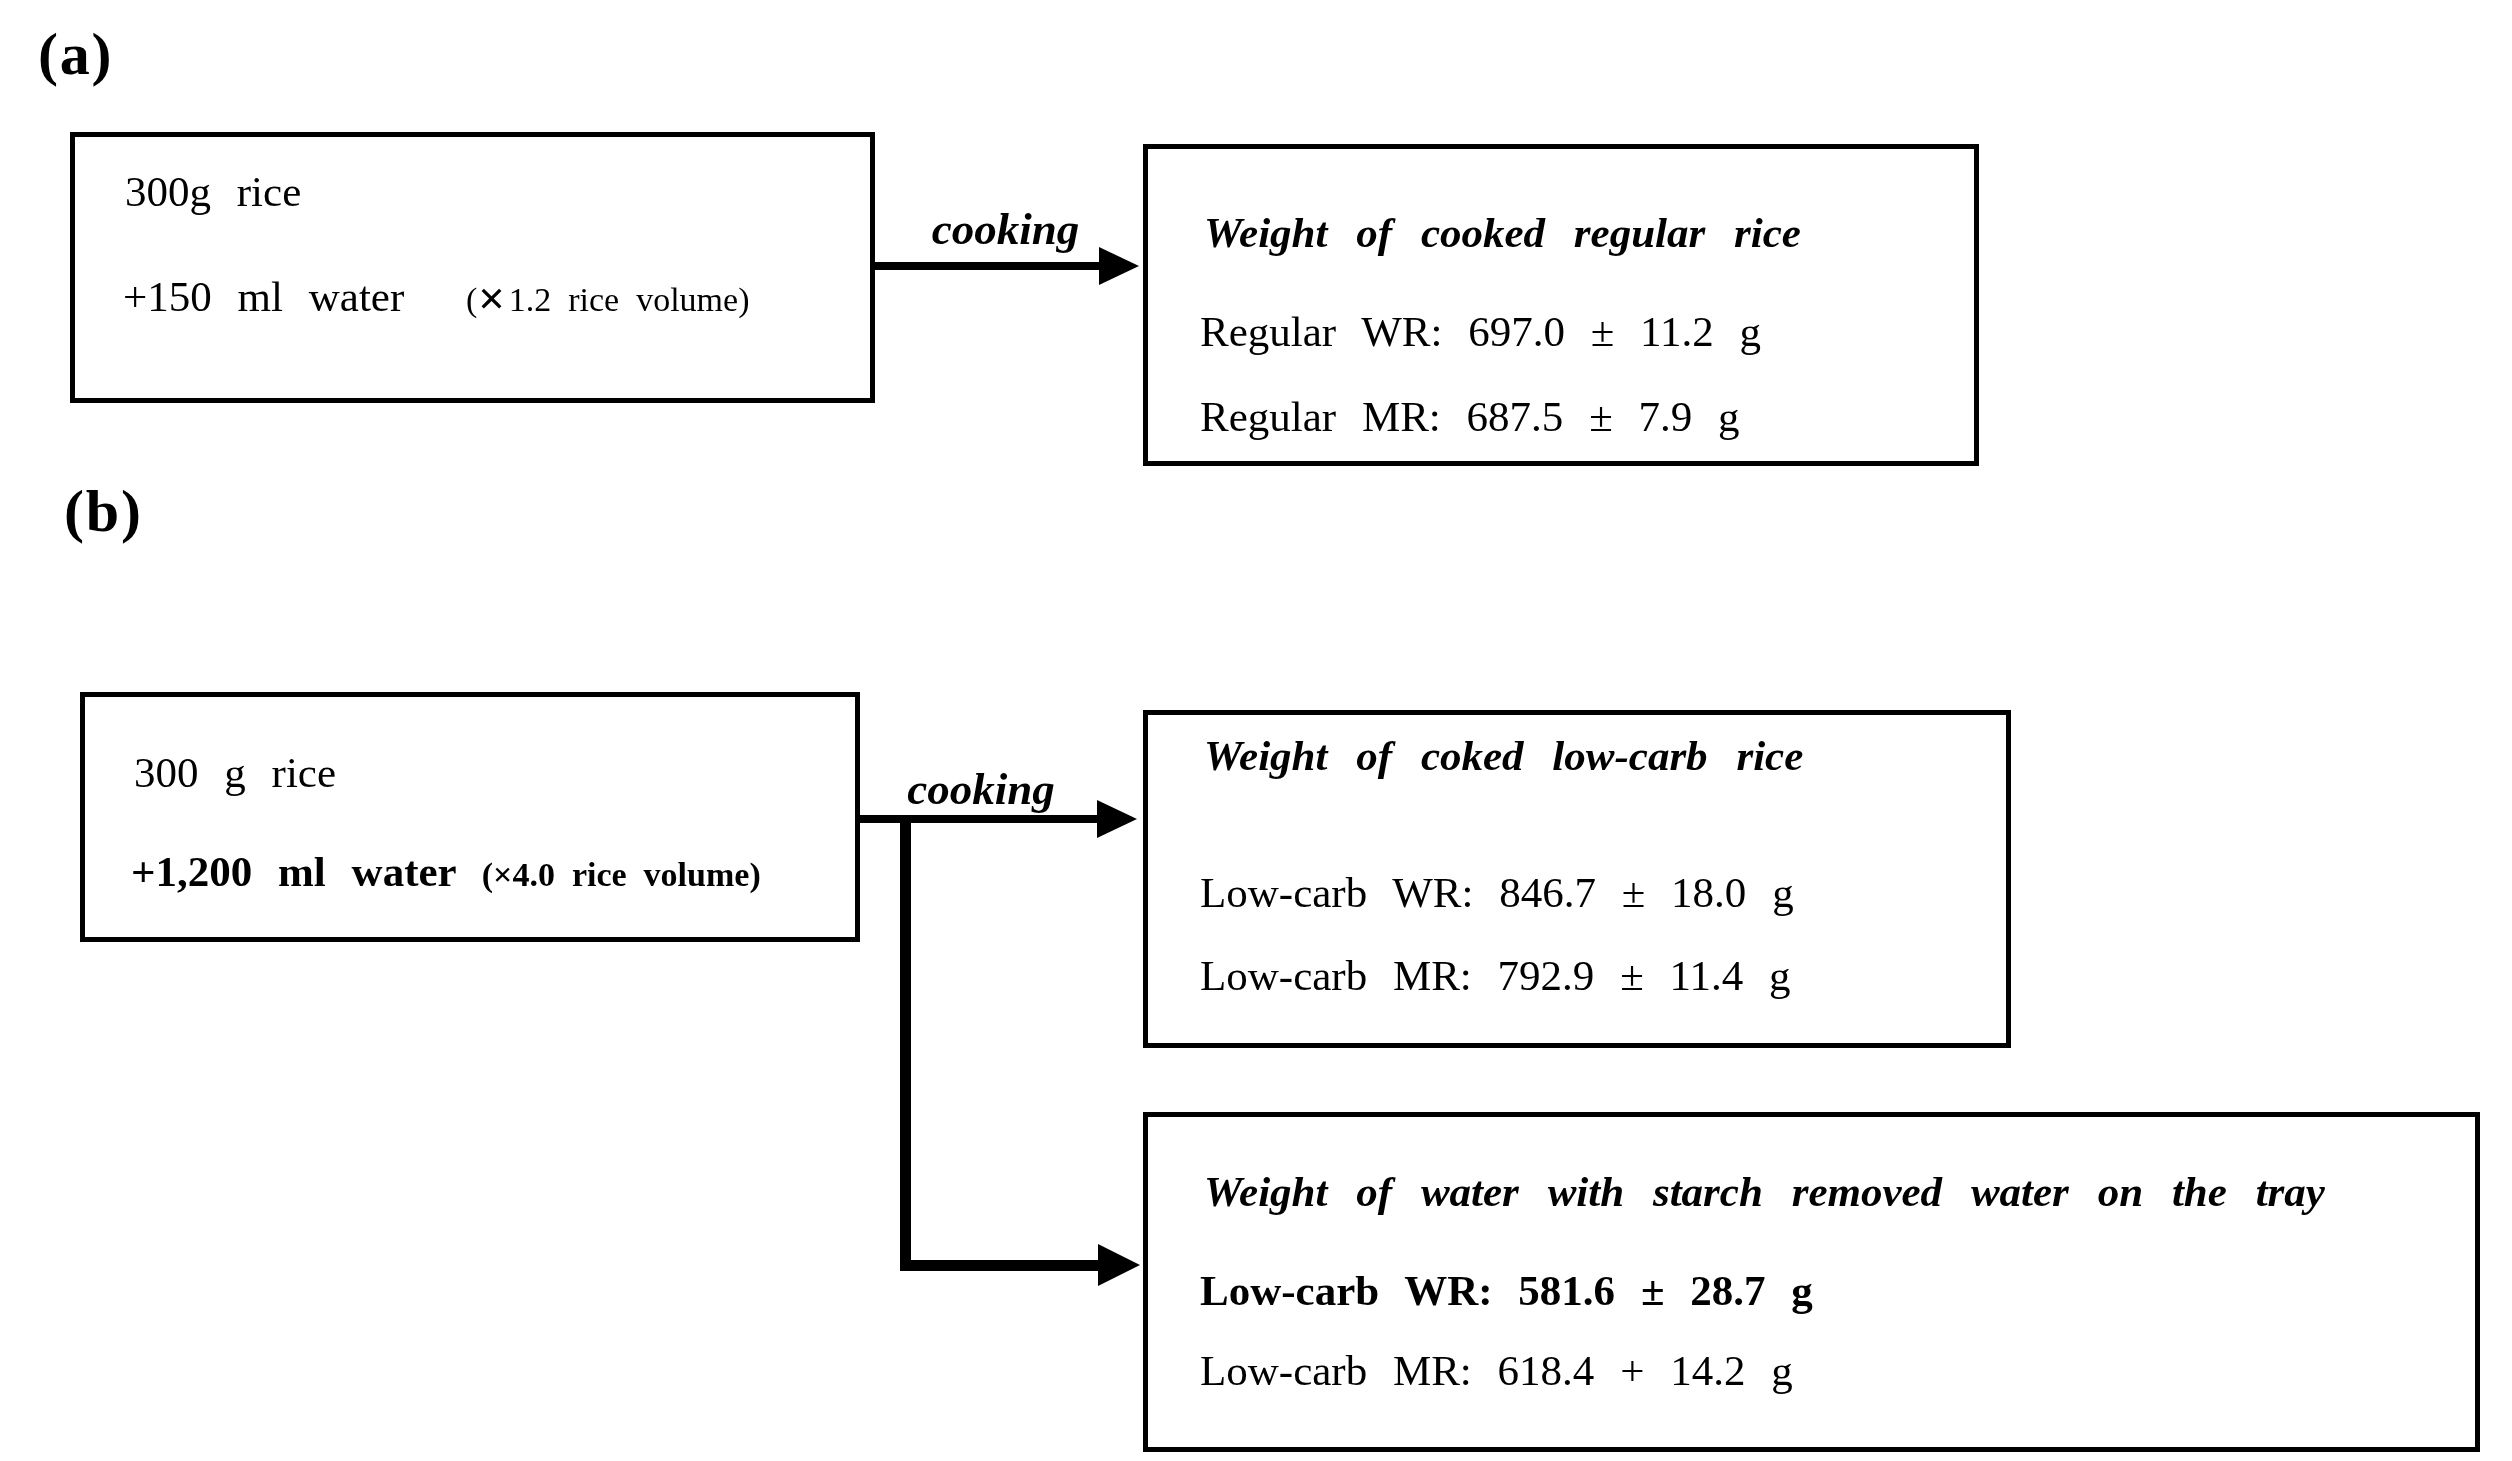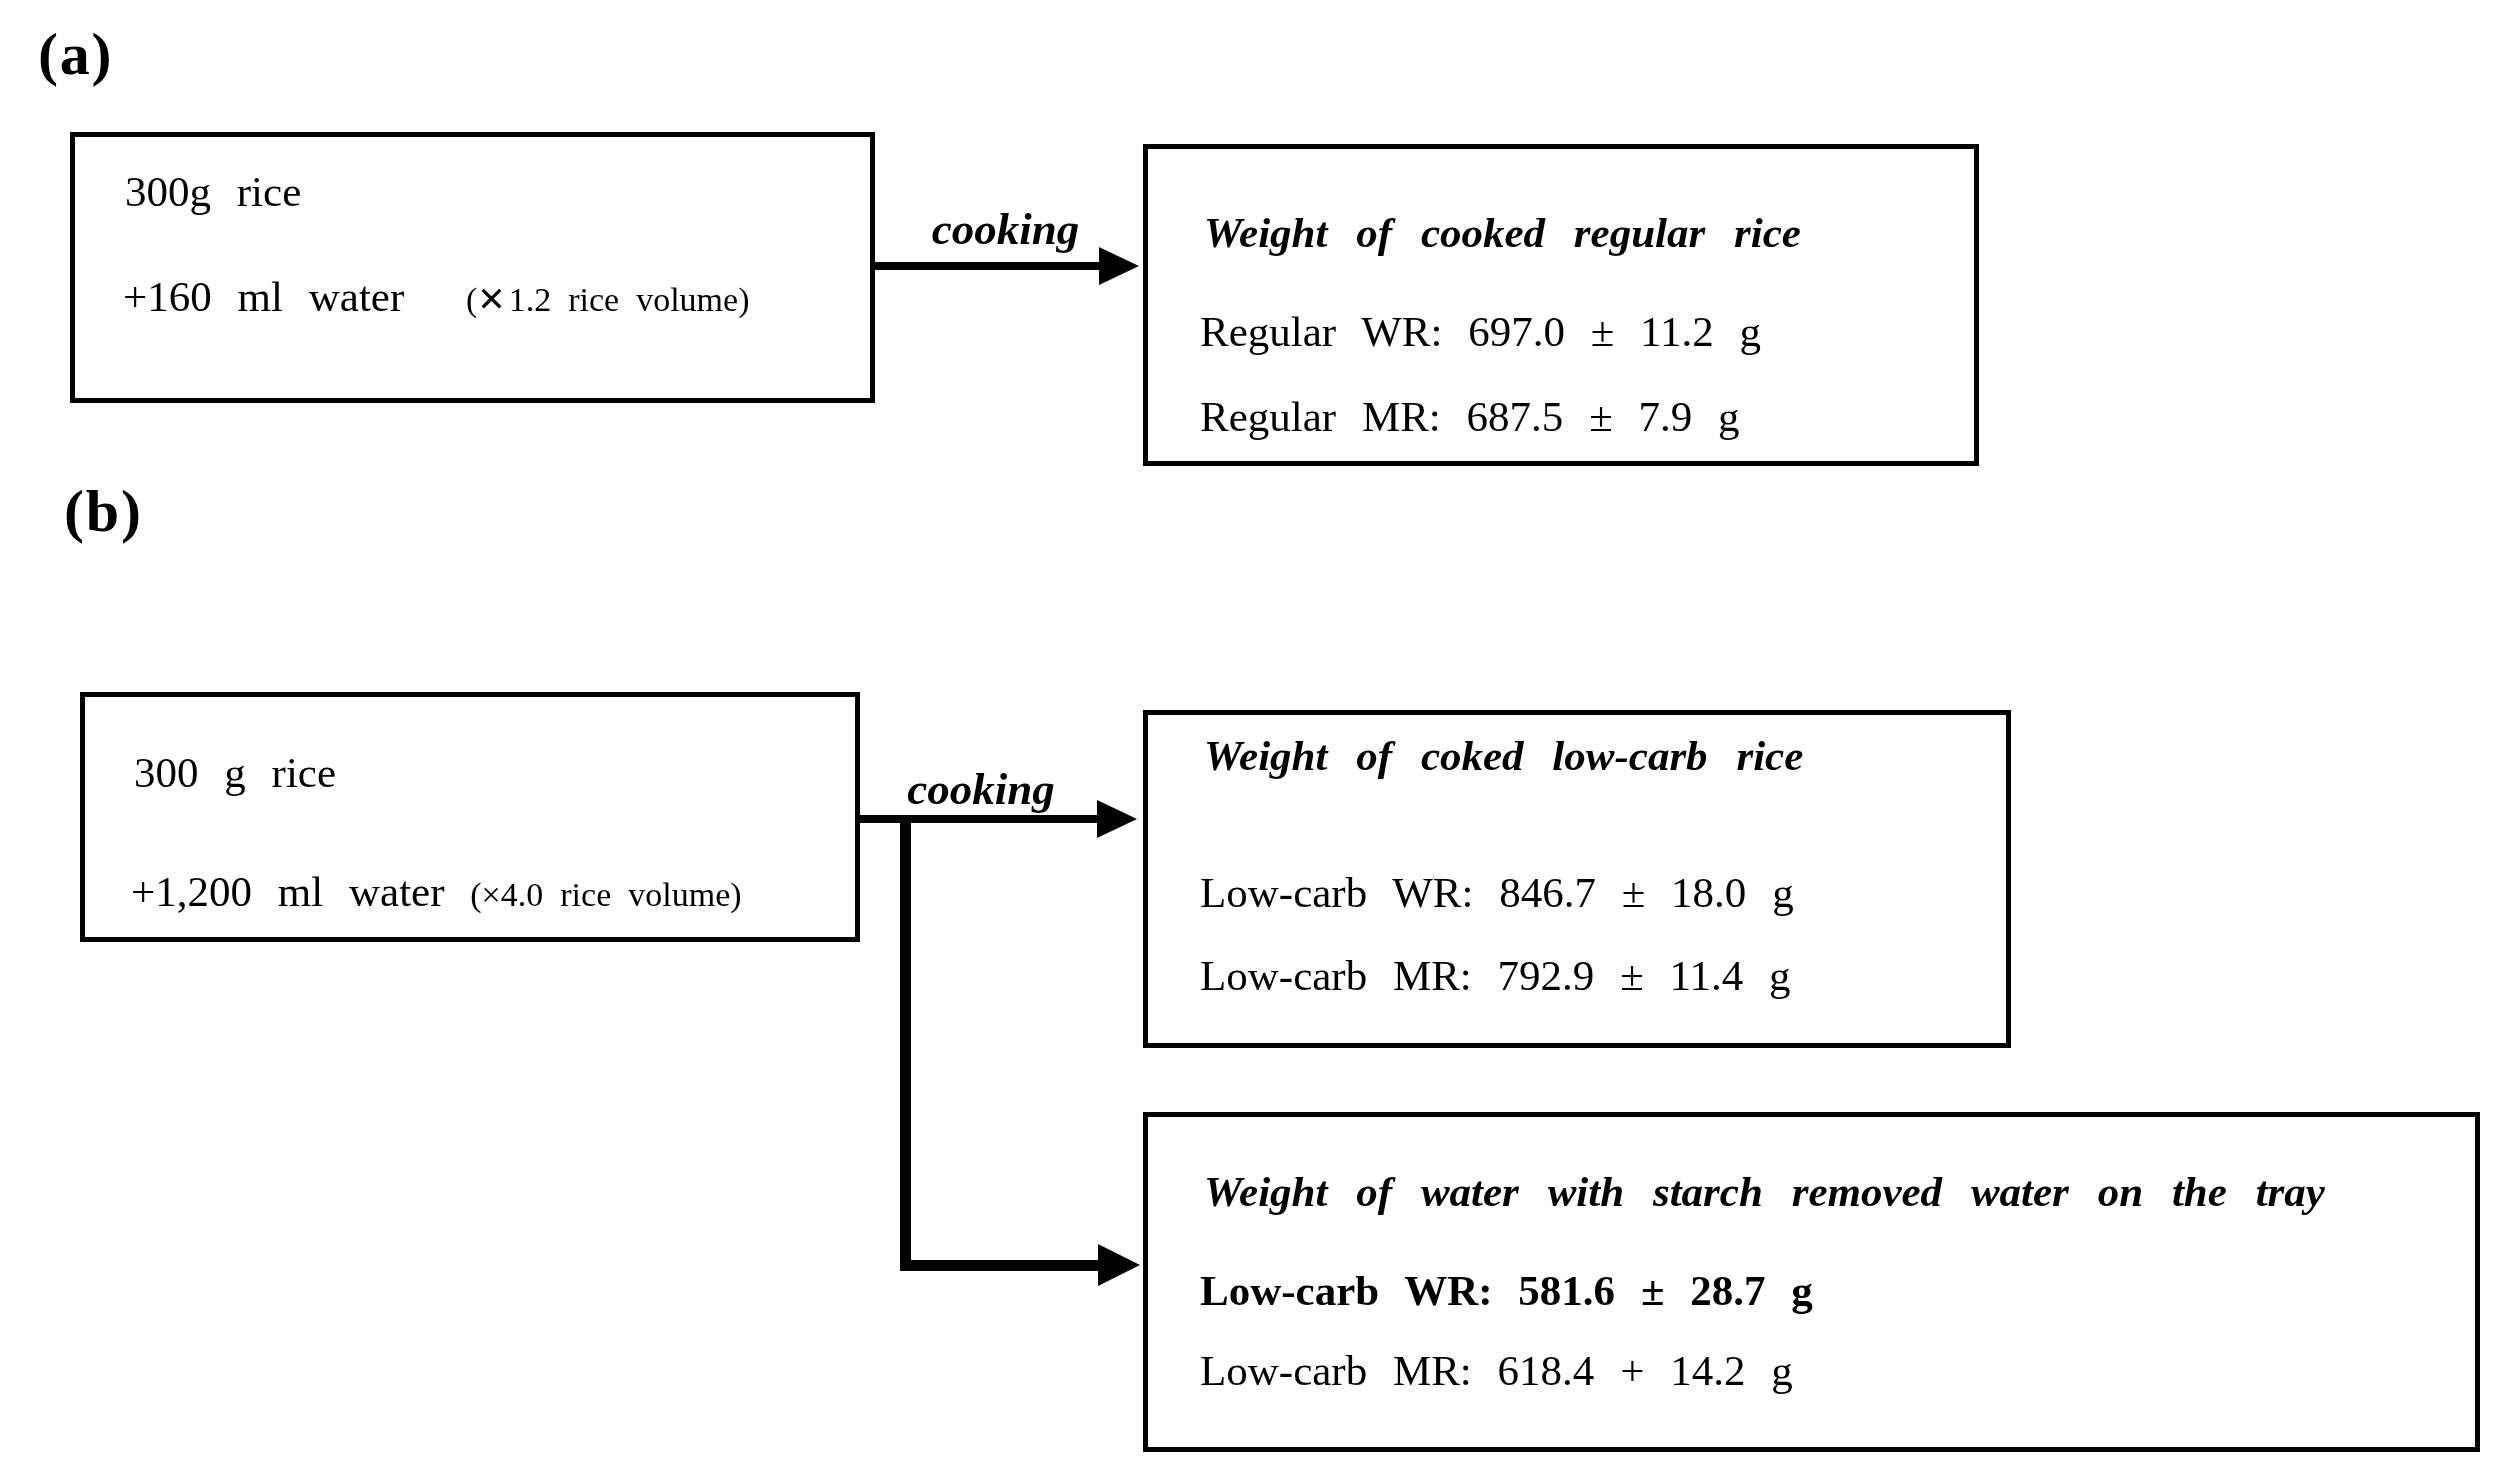--- a/index.html
+++ b/index.html
@@ -83,36 +83,36 @@
 </style>
 </head>
 <body>
 
 <div id="canvas">
 
   <div class="abs panel-label" style="left:38px; top:20px;">(a)</div>
 
   <div class="box" style="left:70px; top:132px; width:805px; height:271px;"></div>
   <div class="body-line" style="left:125px; top:167px;">300g rice</div>
-  <div class="body-line" style="left:123px; top:272px;"><span>+160 ml water</span><span> </span><span class="note x-glyph">(✕ 1.2 rice volume)</span></div>
+  <div class="body-line" style="left:123px; top:272px;"><span>+150 ml water</span><span> </span><span class="note x-glyph">(✕ 1.2 rice volume)</span></div>
 
   <div class="cooking-label" style="left:896px; top:203px; width:219px;">cooking</div>
   <div class="hline" style="left:874px; top:262px; width:229px; height:8.2px;"></div>
   <div class="arrow-head" style="left:1099px; top:247px;"></div>
 
   <div class="box" style="left:1143px; top:144px; width:836px; height:322px;"></div>
   <div class="title-line" style="left:1204px; top:208px;">Weight of cooked regular rice</div>
   <div class="body-line" style="left:1200px; top:307px;">Regular WR: 697.0 ± 11.2 g</div>
   <div class="body-line" style="left:1200px; top:392px;">Regular MR: 687.5 ± 7.9 g</div>
 
   <div class="abs panel-label" style="left:64px; top:477px;">(b)</div>
 
   <div class="box" style="left:80px; top:692px; width:780px; height:250px;"></div>
   <div class="body-line" style="left:134px; top:748px;">300 g rice</div>
-  <div class="body-line" style="left:131px; top:867px;"><span>+1,200 ml water</span><span> </span><span class="note">(×4.0 rice volume)</span></div>
+  <div class="body-line" style="left:131px; top:847px;font-weight:bold;"><span>+1,200 ml water</span><span> </span><span class="note">(×4.0 rice volume)</span></div>
 
   <div class="cooking-label" style="left:885px; top:763px; width:192px;">cooking</div>
   <div class="hline" style="left:860px; top:815px; width:240px; height:8.2px;"></div>
   <div class="arrow-head" style="left:1097px; top:800px;"></div>
 
   <div class="vline" style="left:900px; top:815px; width:11px; height:455px;"></div>
   <div class="hline" style="left:900px; top:1260px; width:199px; height:11px;"></div>
   <div class="arrow-head big" style="left:1098px; top:1244px;"></div>
 
   <div class="box" style="left:1143px; top:710px; width:868px; height:338px;"></div>

